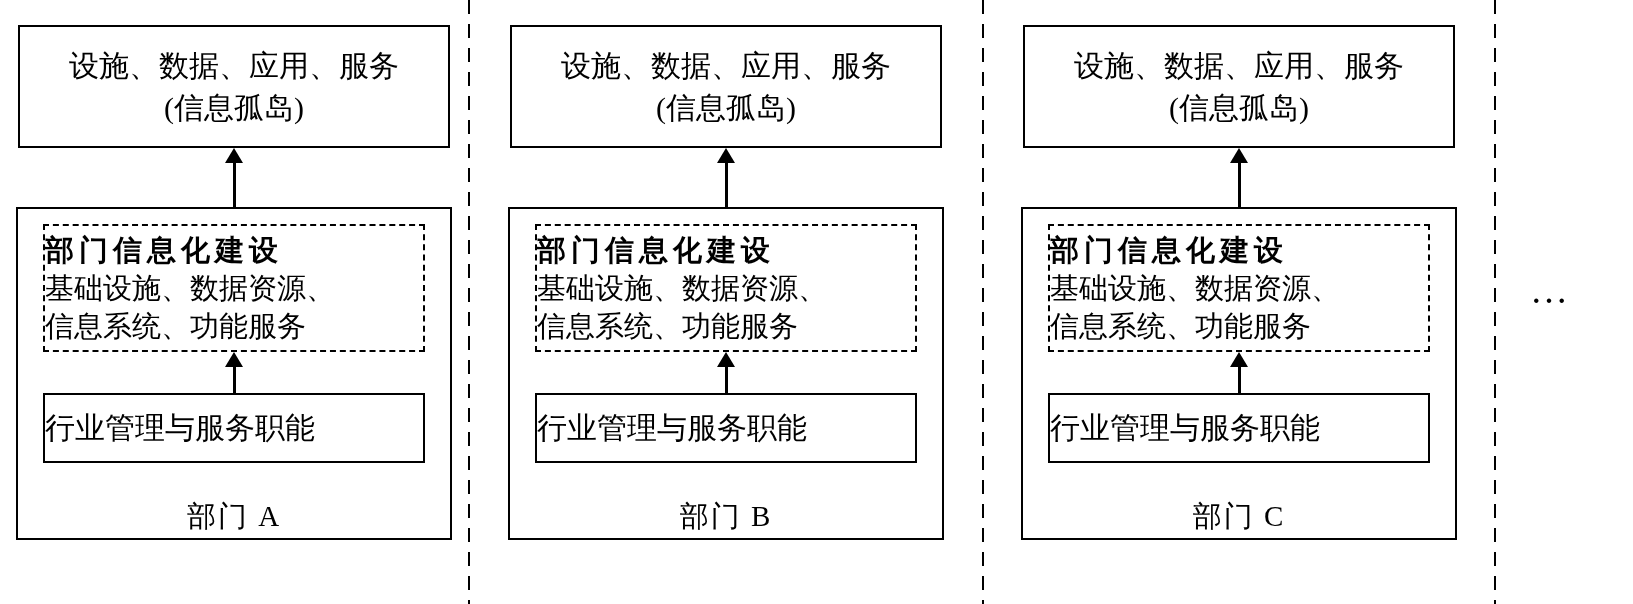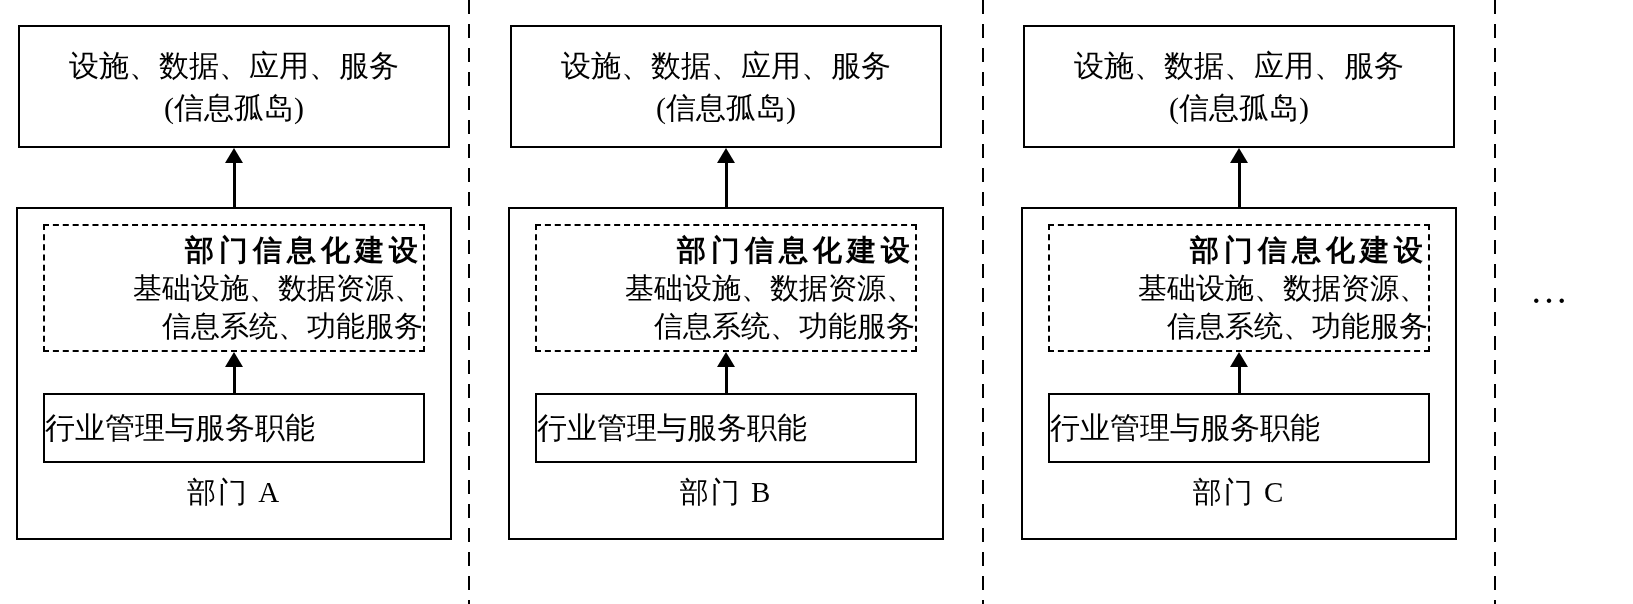--- a/index.html
+++ b/index.html
@@ -76,42 +76,42 @@
     flex-direction: column;
     align-items: center;
     padding-top: 15px;
   }
   .dashed-box {
     width: 382px;
     height: 128px;
     border: 2px dashed #000;
     display: flex;
     flex-direction: column;
-    align-items: flex-end;
+    align-items: flex-start;
     justify-content: center;
     font-size: 29px;
     line-height: 1.32;
     text-align: center;
   }
   .dashed-title {
     font-weight: bold;
     letter-spacing: 5px;
   }
   .function-box {
     width: 382px;
     height: 70px;
     border: 2px solid #000;
     display: flex;
     align-items: center;
     justify-content: flex-start;
     font-size: 30px;
     text-align: center;
   }
   .dept-label {
-    margin-top: 10px;
+    margin-top: 34px;
     font-size: 29px;
     letter-spacing: 2px;
   }
   .ellipsis-region {
     position: relative;
     flex: 1;
   }
   .ellipsis {
     position: absolute;
     top: 268px;

